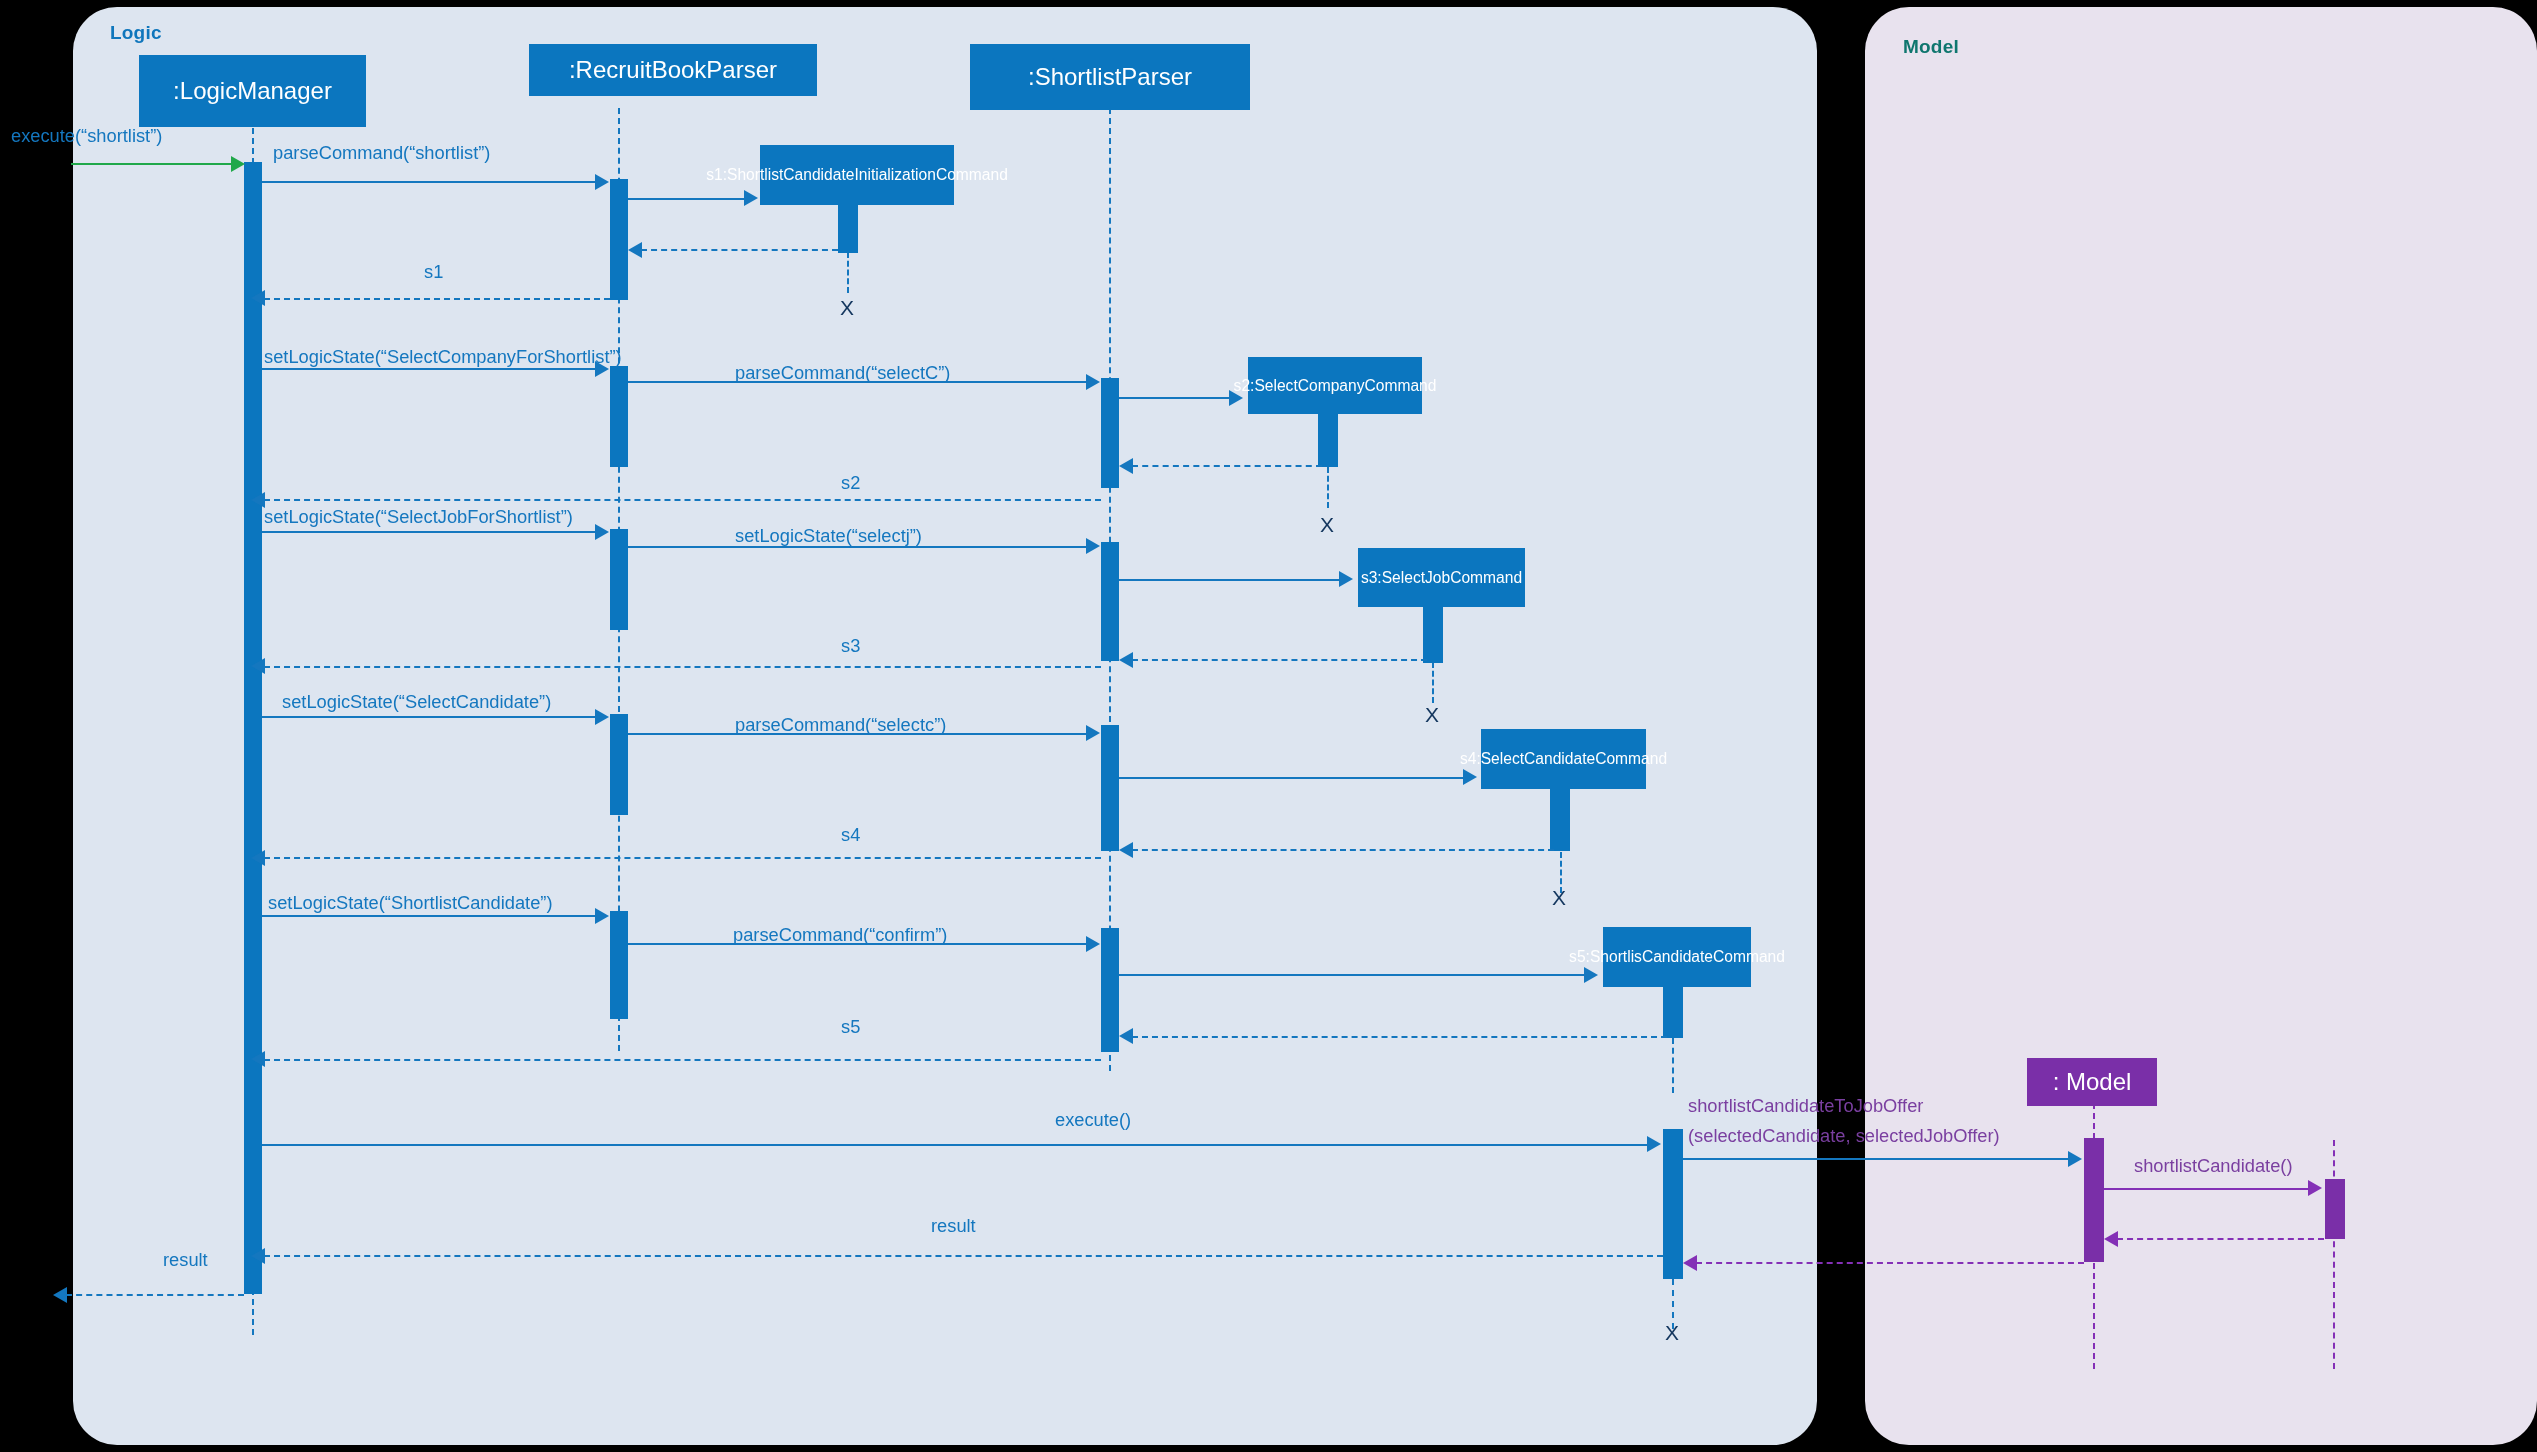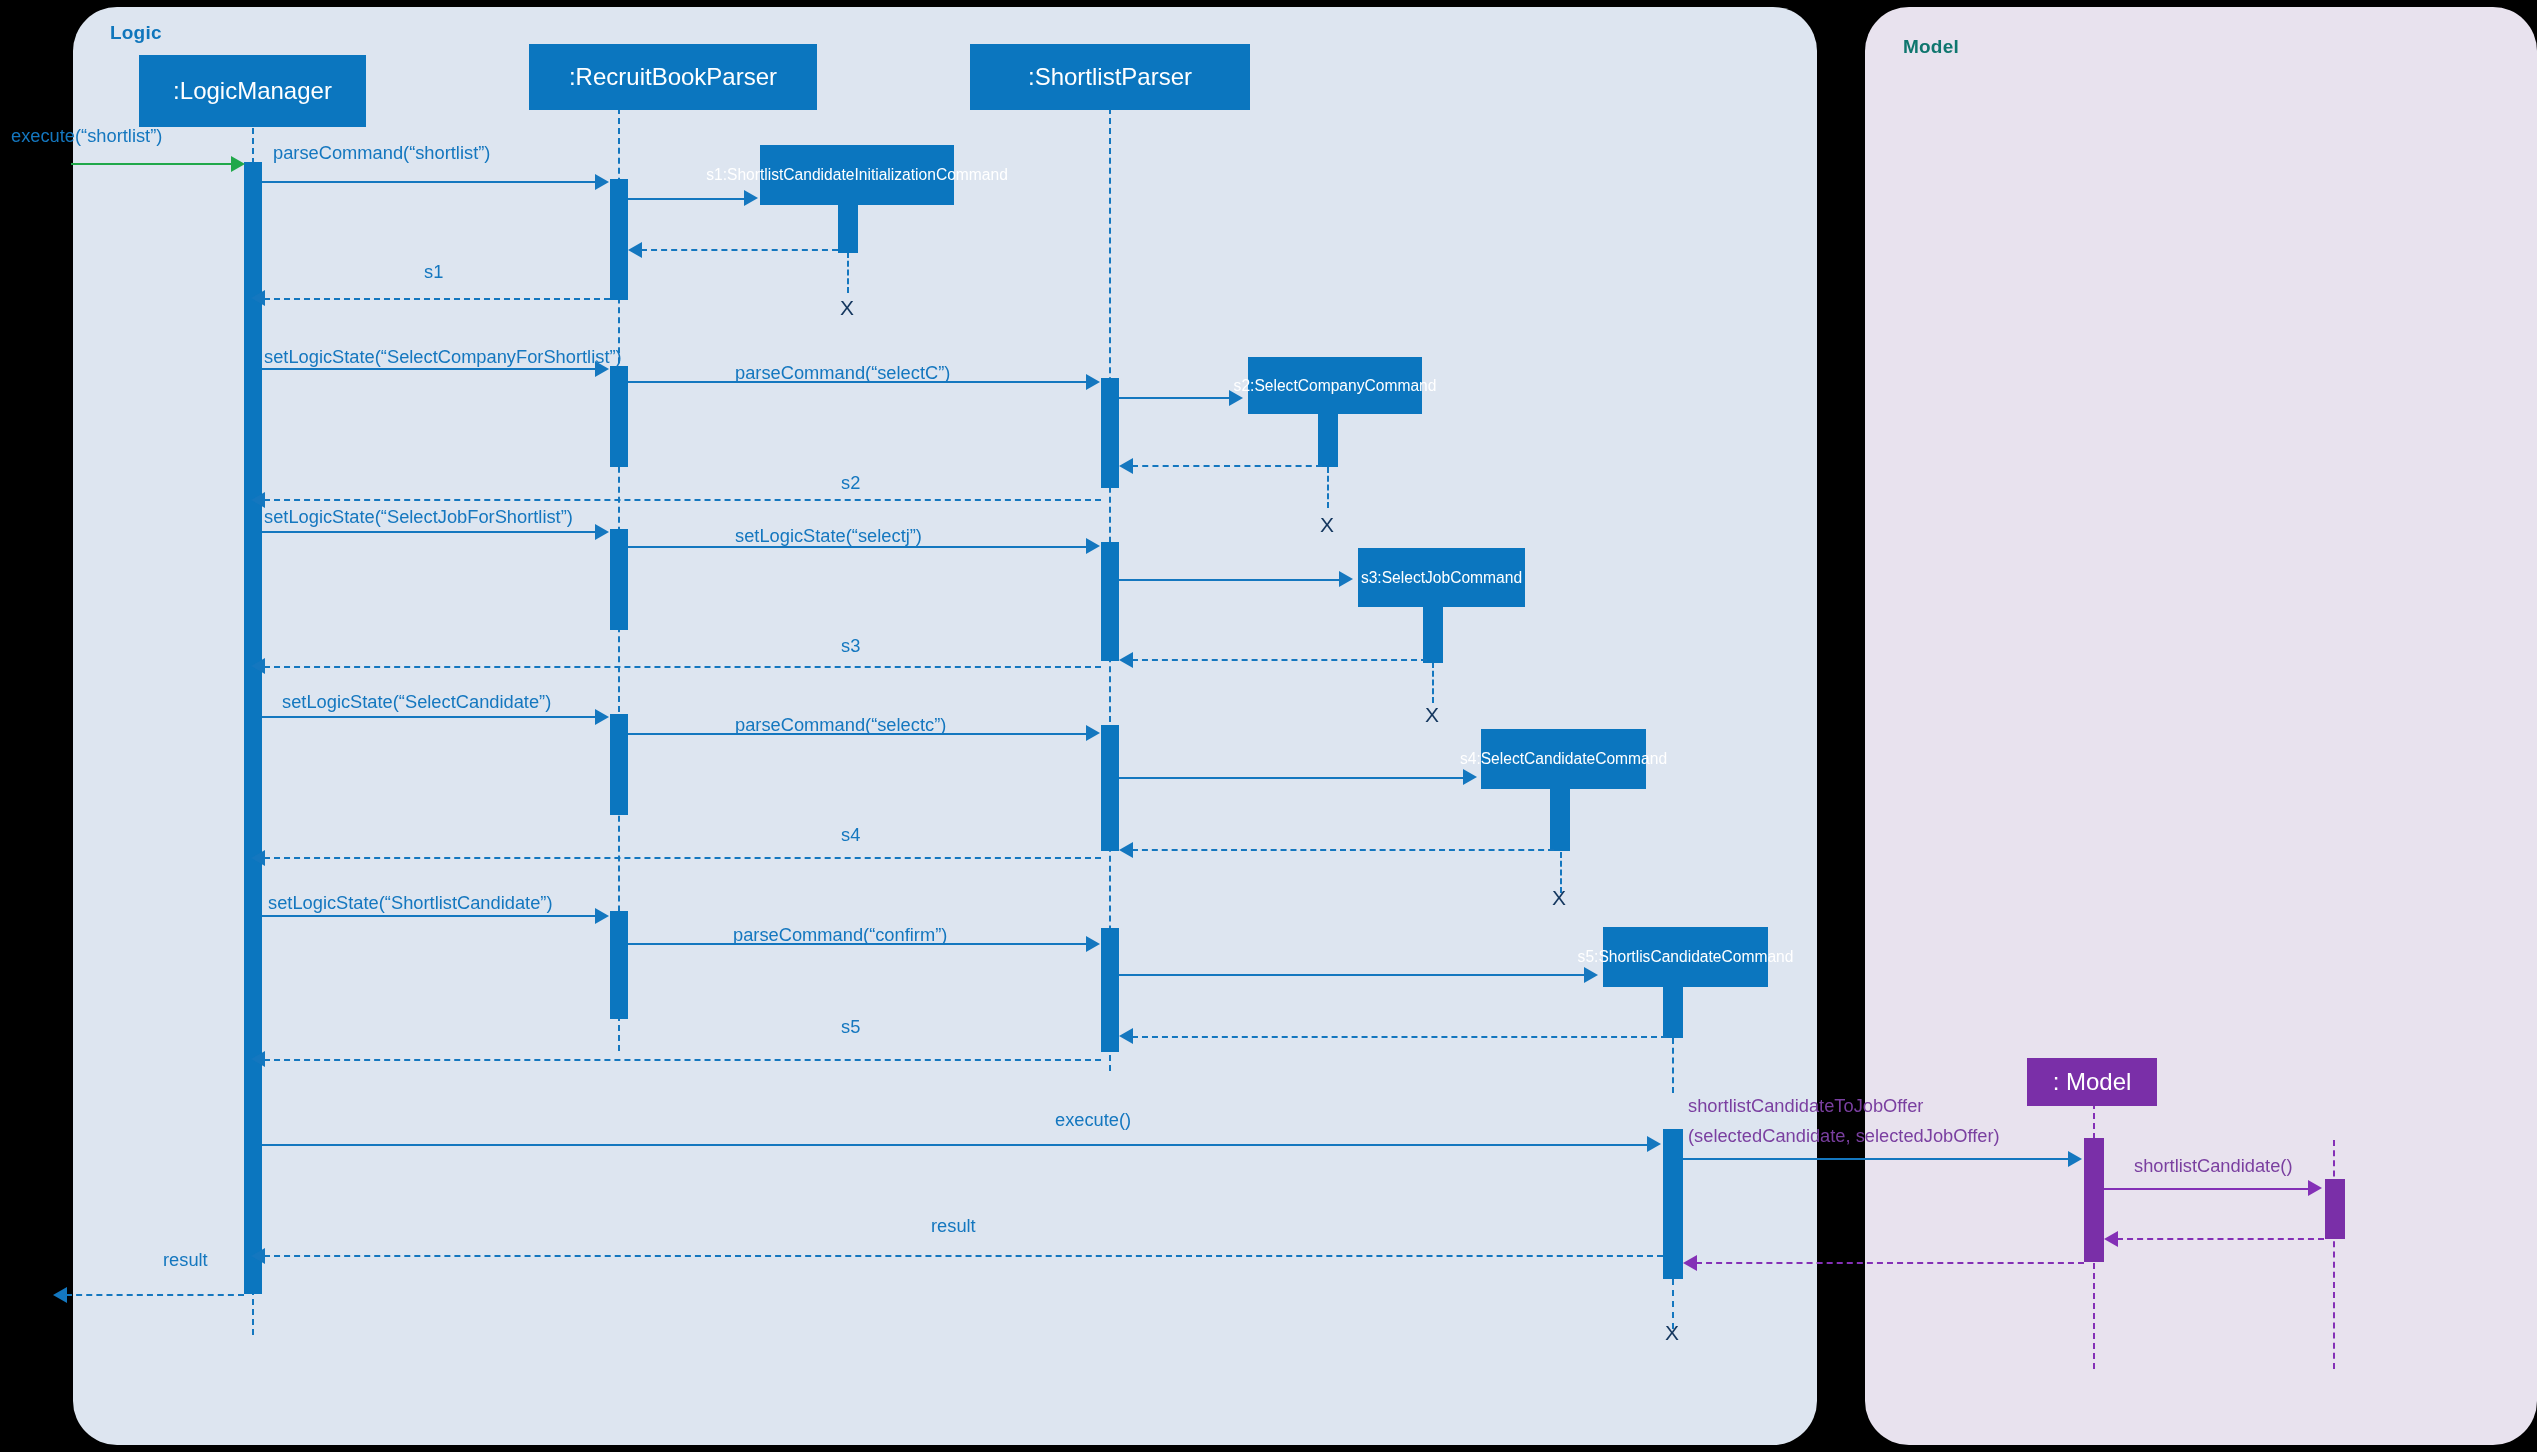--- a/index.html
+++ b/index.html
@@ -68,21 +68,21 @@
   <div class="lifeline ll-blue" style="left:847px;top:252px;height:41px;"></div>
   <div class="lifeline ll-blue" style="left:1327px;top:467px;height:41px;"></div>
   <div class="lifeline ll-blue" style="left:1432px;top:662px;height:41px;"></div>
   <div class="lifeline ll-blue" style="left:1560px;top:852px;height:41px;"></div>
   <div class="lifeline ll-blue" style="left:1672px;top:1038px;height:55px;"></div>
   <div class="lifeline ll-blue" style="left:1672px;top:1279px;height:50px;"></div>
 
   <div class="actorbox ab-blue" style="left:139px;top:55px;width:227px;height:72px;">
     <span>:LogicManager</span>
   </div>
-  <div class="actorbox ab-blue" style="left:529px;top:44px;width:288px;height:66px;">
+  <div class="actorbox ab-blue" style="left:529px;top:44px;width:288px;height:52px;">
     <span>:RecruitBookParser</span>
   </div>
   <div class="actorbox ab-blue" style="left:970px;top:44px;width:280px;height:66px;">
     <span>:ShortlistParser</span>
   </div>
   <div class="actorbox ab-purple" style="left:2027px;top:1058px;width:130px;height:48px;">
     <span>: Model</span>
   </div>
 
   <div class="cmdbox" style="left:760px;top:145px;width:194px;height:60px;">
@@ -90,21 +90,21 @@
   </div>
   <div class="cmdbox" style="left:1248px;top:357px;width:174px;height:57px;">
     <span>s2:SelectCompanyCommand</span>
   </div>
   <div class="cmdbox" style="left:1358px;top:548px;width:167px;height:59px;">
     <span>s3:SelectJobCommand</span>
   </div>
   <div class="cmdbox" style="left:1481px;top:729px;width:165px;height:60px;">
     <span>s4:SelectCandidateCommand</span>
   </div>
-  <div class="cmdbox" style="left:1603px;top:927px;width:165px;height:60px;">
+  <div class="cmdbox" style="left:1603px;top:927px;width:148px;height:60px;">
     <span>s5:ShortlisCandidateCommand</span>
   </div>
 
   <div class="act act-blue" style="left:244px;top:162px;width:18.3px;height:1132px;"></div>
 
   <div class="act act-blue" style="left:610px;top:179px;width:18.3px;height:121px;"></div>
   <div class="act act-blue" style="left:610px;top:366px;width:18.3px;height:101px;"></div>
   <div class="act act-blue" style="left:610px;top:529px;width:18.3px;height:101px;"></div>
   <div class="act act-blue" style="left:610px;top:714px;width:18.3px;height:101px;"></div>
   <div class="act act-blue" style="left:610px;top:911px;width:18.3px;height:108px;"></div>

